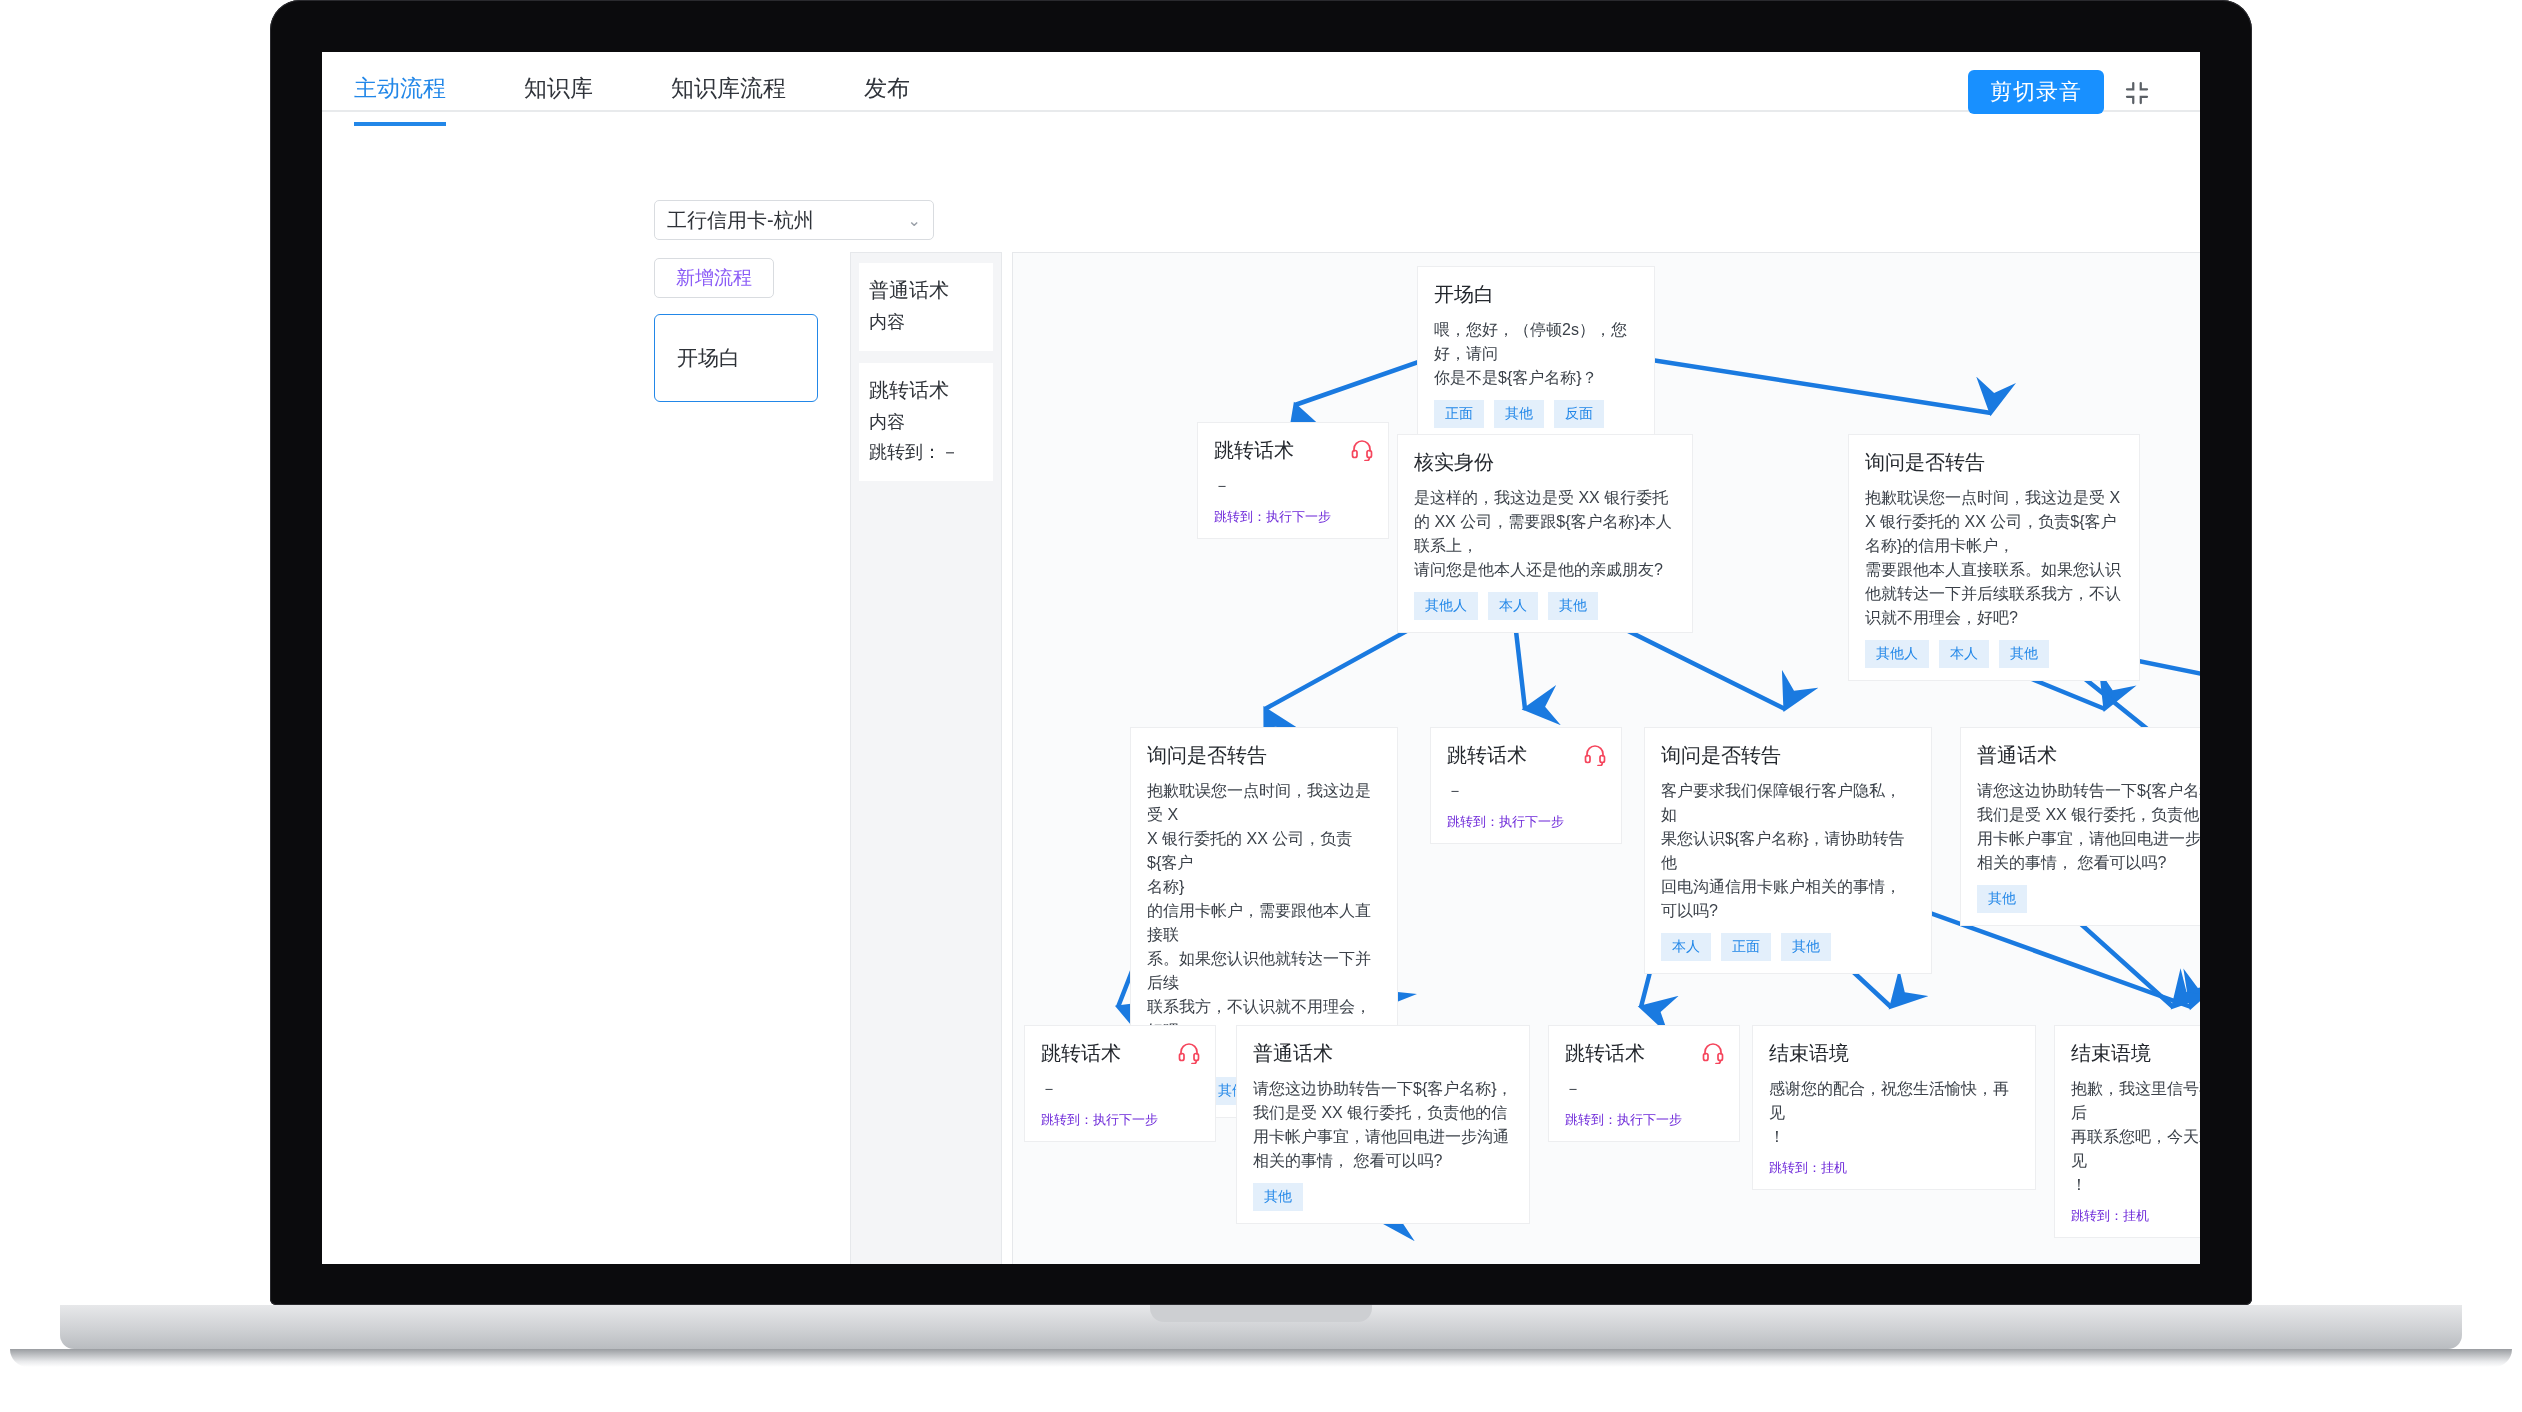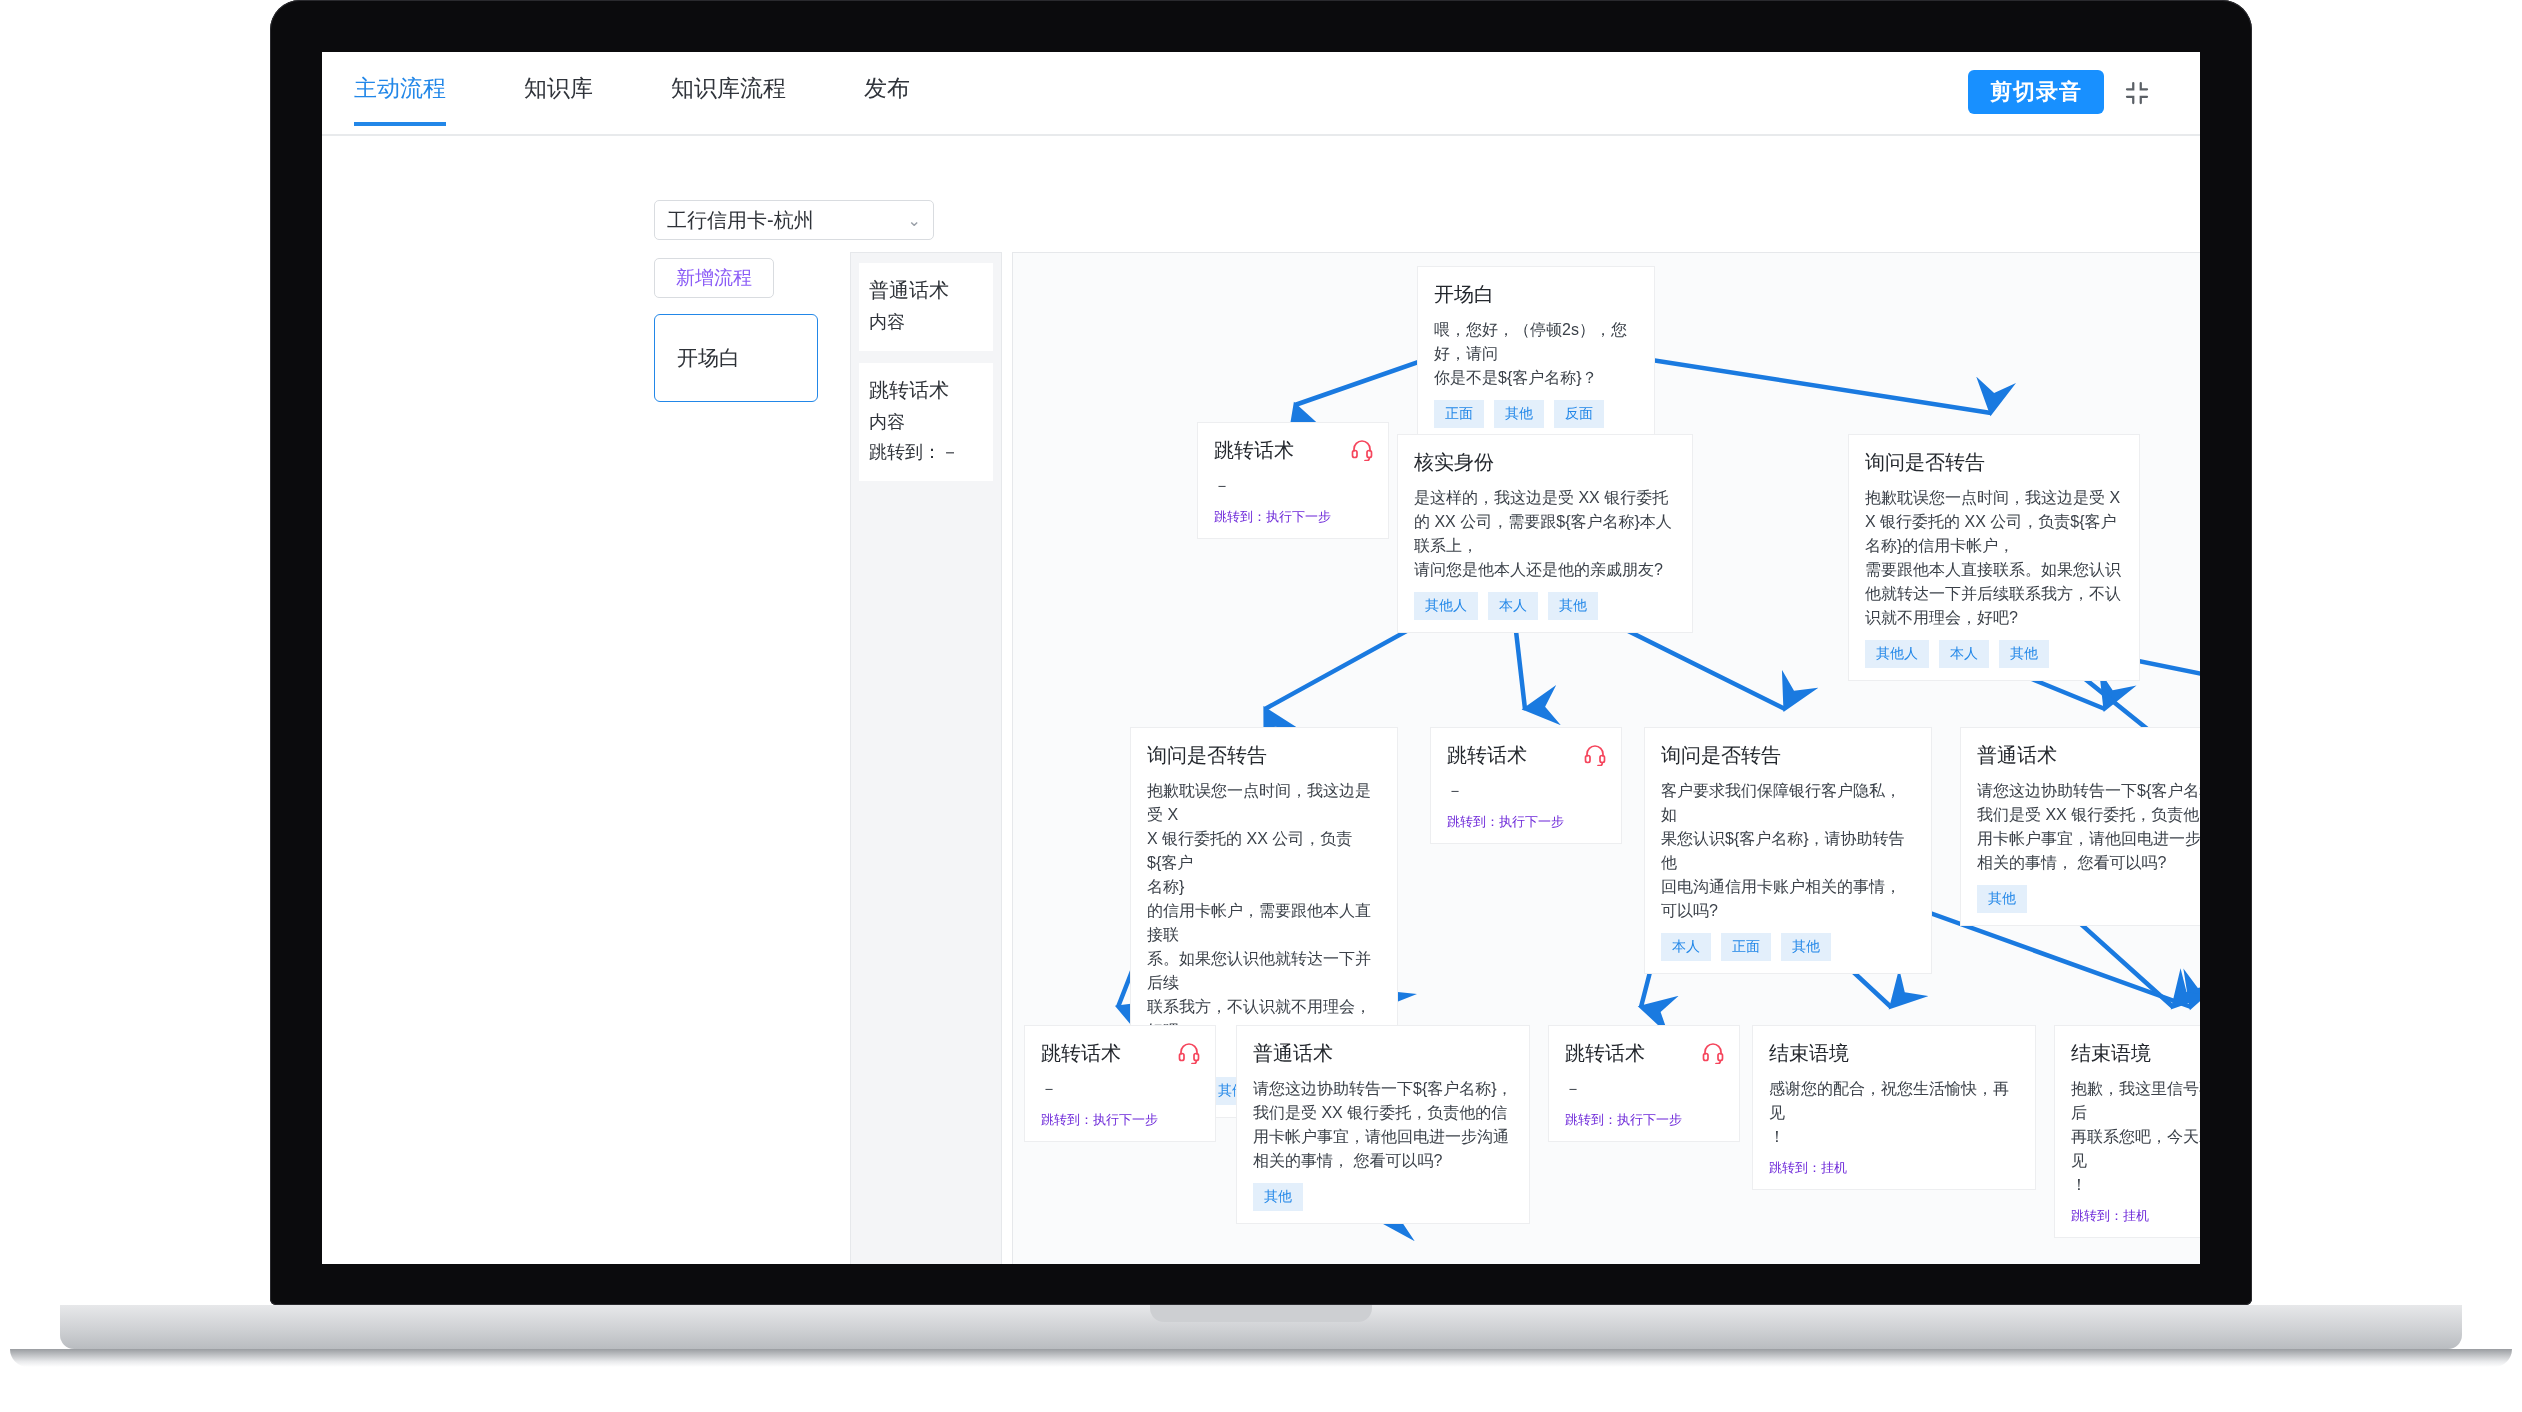--- a/index.html
+++ b/index.html
@@ -51,41 +51,41 @@
     position: absolute;
     left: -260px; top: 1349px;
     width: 2502px; height: 18px;
     background: linear-gradient(180deg,#9a9da1 0%, #e9eaec 70%, #ffffff 100%);
     border-radius: 0 0 30px 30px;
   }
 
   
   #topbar {
     position: absolute; left: 0; top: 0;
-    width: 1878px; height: 84px;
+    width: 1878px; height: 60px;
     background: #ffffff;
     border-bottom: 2px solid #e8eaec;
   }
   #tabs { position: absolute; left: 32px; top: 0; height: 72px; display: flex; align-items: center; }
   .tab {
     font-size: 23px; color: #30343b; padding: 0 0 0 0;
     margin-right: 78px; height: 72px; line-height: 72px;
     cursor: pointer; white-space: nowrap; position: relative;
   }
   .tab.active { color: #2287e8; font-weight: 400; }
   .tab.active::after {
     content: ""; position: absolute; left: 0; right: 0; bottom: -2px;
     height: 4px; background: #2287e8;
   }
   #record-btn {
     position: absolute; right: 96px; top: 18px;
     height: 44px; padding: 0 22px;
     background: #1890ff; color: #fff; border: none; border-radius: 6px;
     font-size: 22px; font-family: inherit; cursor: pointer;
-    display: flex; align-items: center; letter-spacing: 1px; font-weight: bold;
+    display: flex; align-items: center; letter-spacing: 1px;
   }
   #collapse-icon {
     position: absolute; right: 48px; top: 26px;
     width: 30px; height: 30px; cursor: pointer;
   }
 
   
   #flow-select {
     position: absolute; left: 332px; top: 148px;
     width: 280px; height: 40px;

